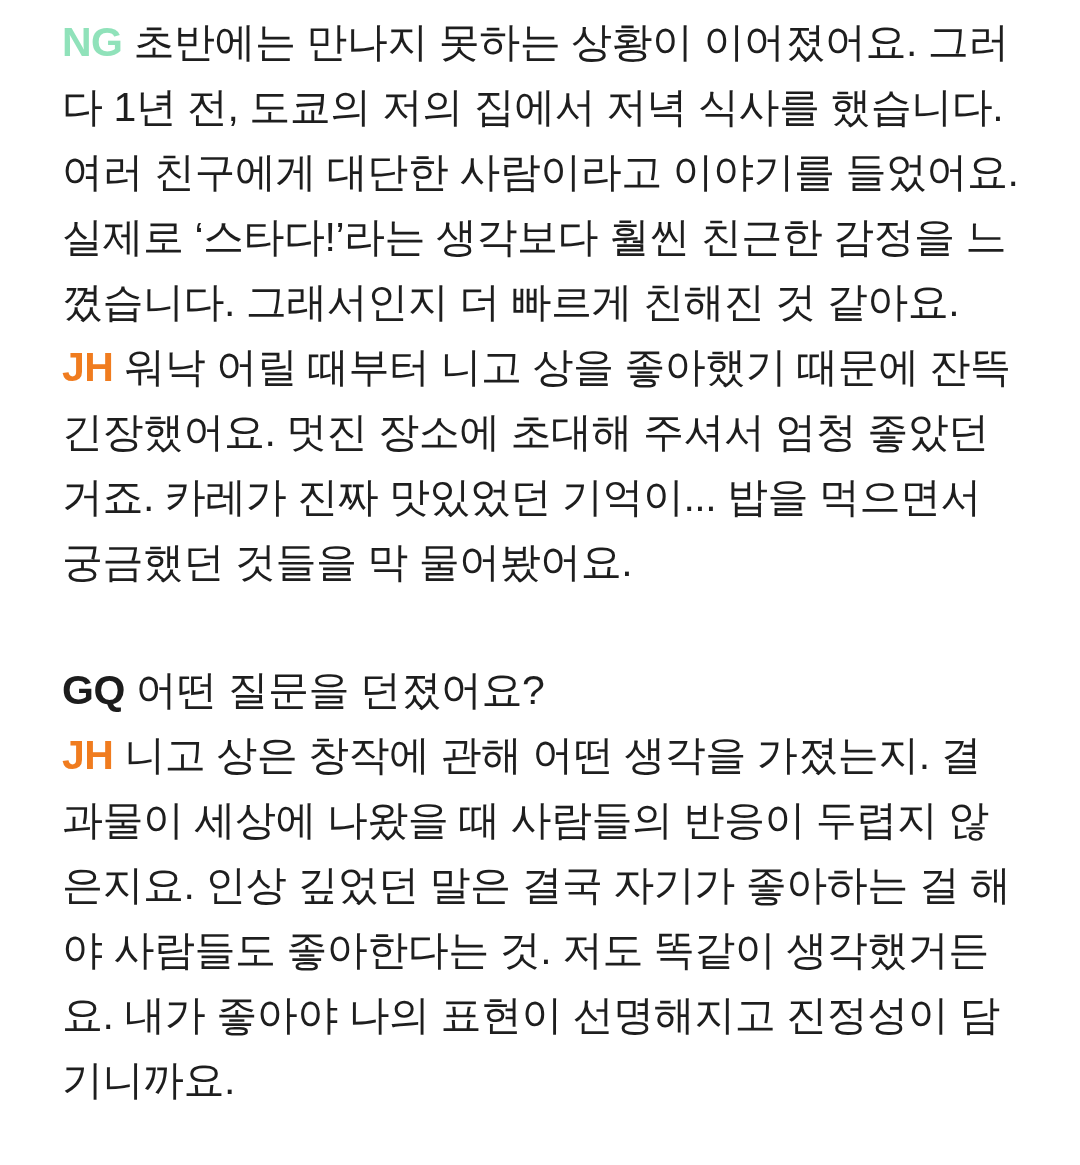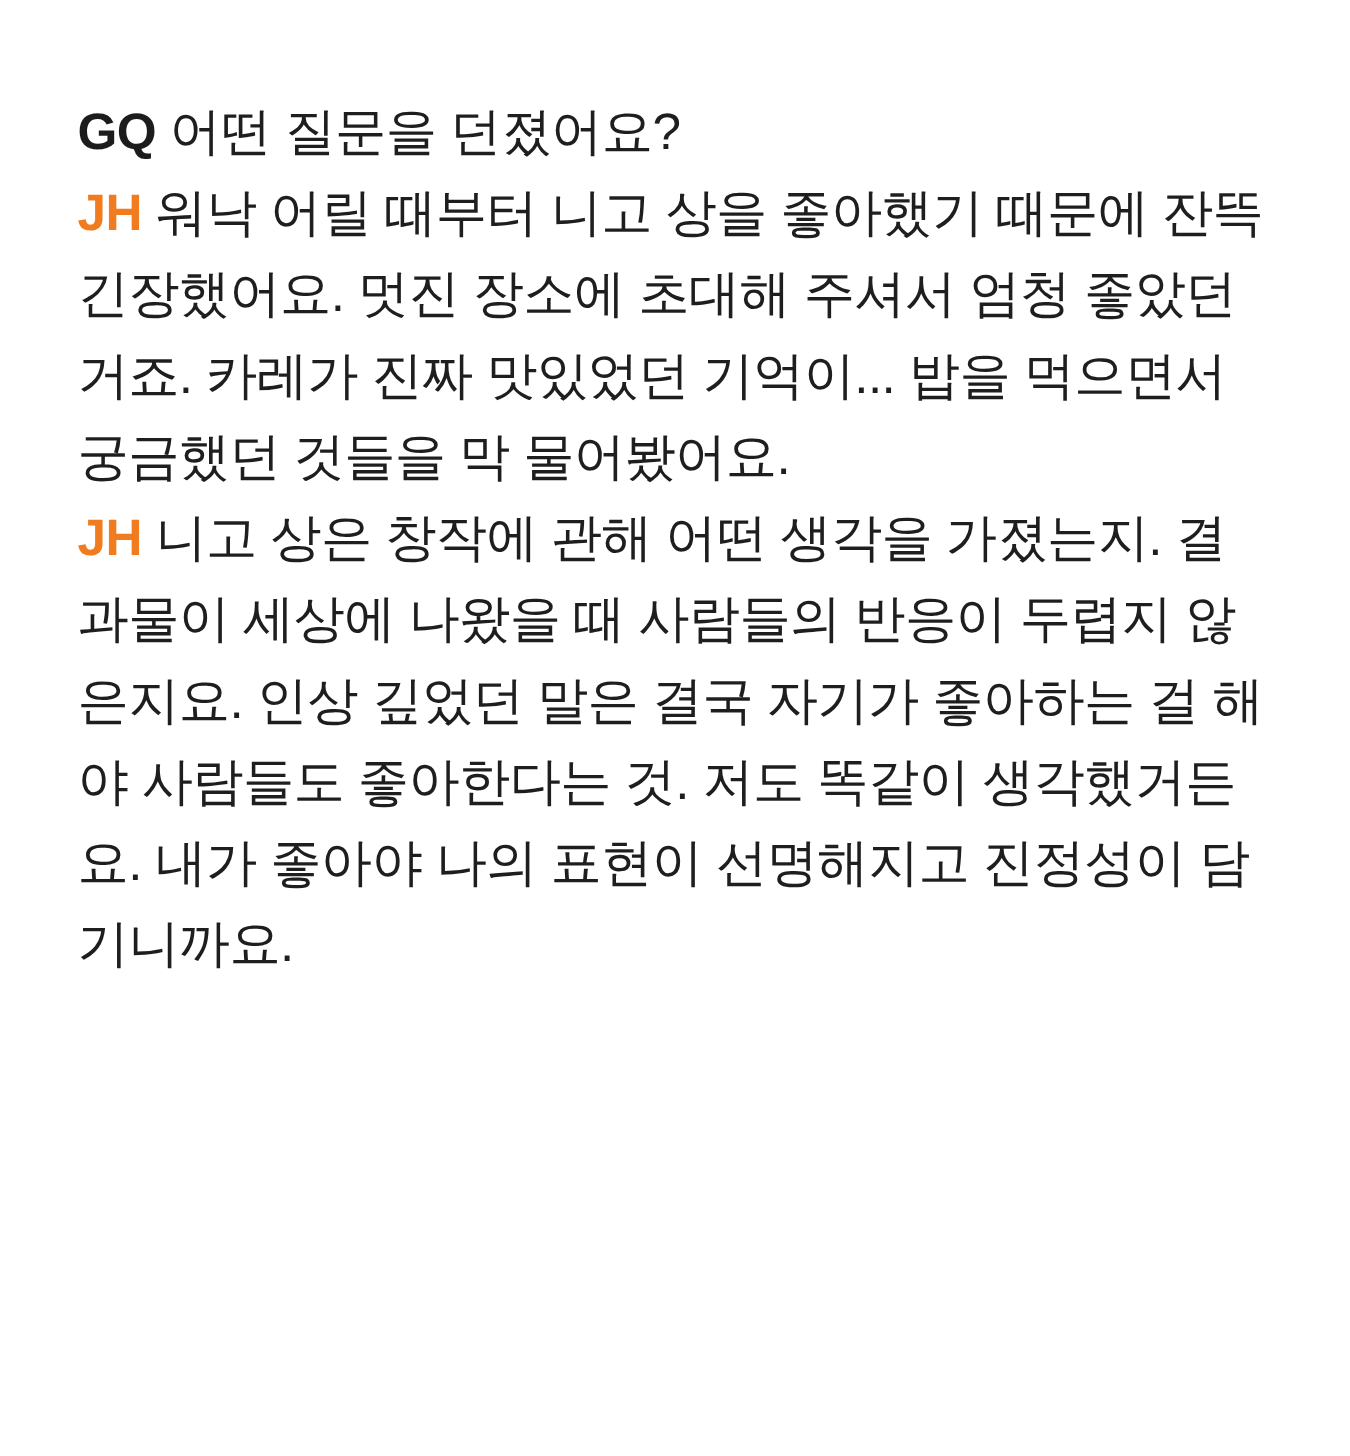--- a/index.html
+++ b/index.html
@@ -31,29 +31,33 @@
   .block-gap {
     margin-top: 63px;
   }
 </style>
 </head>
 <body>
 
 <div class="article">
 
 
-
-  <p class="para block-gap">
-    <span class="speaker" style="color: rgb(28, 28, 28);">GQ</span>
-    <span>어떤 질문을 던졌어요?</span>
+  <p class="para">
+    <span class="speaker" style="color: rgb(144, 226, 186);">NG</span>
+    <span>초반에는 만나지 못하는 상황이 이어졌어요. 그러다 1년 전, 도쿄의 저의 집에서 저녁 식사를 했습니다. 여러 친구에게 대단한 사람이라고 이야기를 들었어요. 실제로 ‘스타다!’라는 생각보다 훨씬 친근한 감정을 느꼈습니다. 그래서인지 더 빠르게 친해진 것 같아요.</span>
   </p>
 
   <p class="para">
     <span class="speaker" style="color: rgb(240, 124, 31);">JH</span>
     <span>워낙 어릴 때부터 니고 상을 좋아했기 때문에 잔뜩 긴장했어요. 멋진 장소에 초대해 주셔서 엄청 좋았던 거죠. 카레가 진짜 맛있었던 기억이... 밥을 먹으면서 궁금했던 것들을 막 물어봤어요.</span>
+  </p>
+
+  <p class="para block-gap">
+    <span class="speaker" style="color: rgb(28, 28, 28);">GQ</span>
+    <span>어떤 질문을 던졌어요?</span>
   </p>
 
   <p class="para">
     <span class="speaker" style="color: rgb(240, 124, 31);">JH</span>
     <span>니고 상은 창작에 관해 어떤 생각을 가졌는지. 결과물이 세상에 나왔을 때 사람들의 반응이 두렵지 않은지요. 인상 깊었던 말은 결국 자기가 좋아하는 걸 해야 사람들도 좋아한다는 것. 저도 똑같이 생각했거든요. 내가 좋아야 나의 표현이 선명해지고 진정성이 담기니까요.</span>
   </p>
 
 </div>
 
 </body></html>

